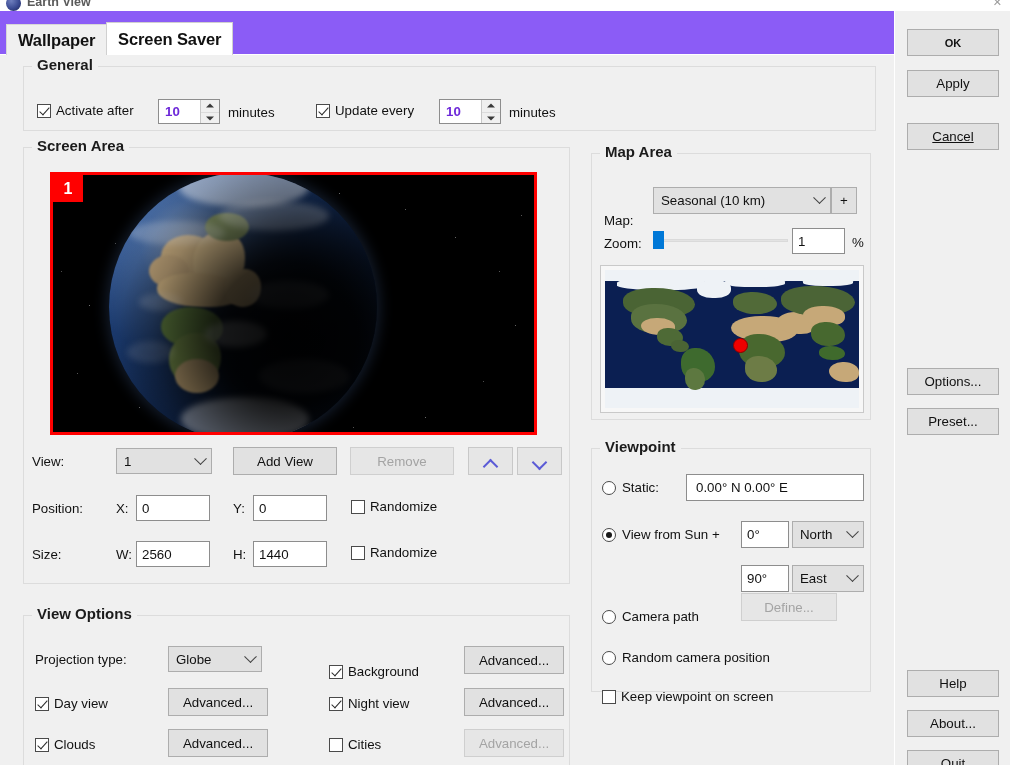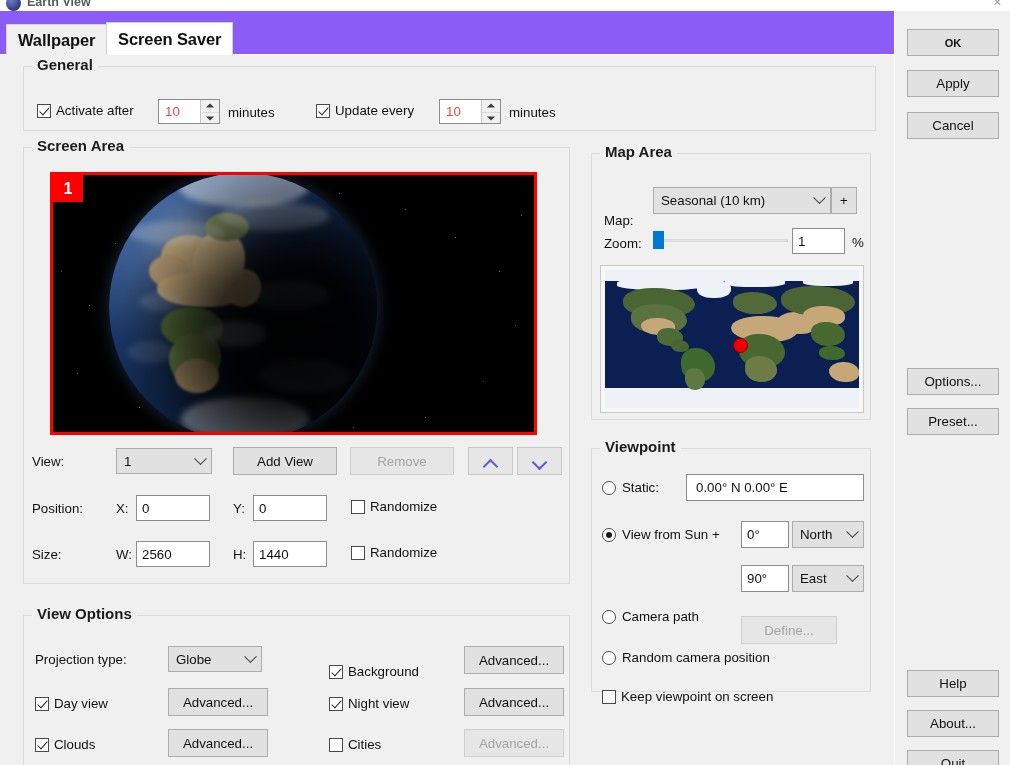--- a/index.html
+++ b/index.html
@@ -97,21 +97,21 @@
   
   .tinput {
     position: absolute; border: 1px solid #8d8d8d; background: #fff;
     display: flex; align-items: center; padding-left: 5px;
     font-size: 13.3px; color: #111; overflow: hidden; white-space: nowrap;
   }
 
   
   .spin { position: absolute; display: flex; border: 1px solid #8d8d8d; background: #fff; }
   .spin .sv { flex: 1 1 auto; display: flex; align-items: center; padding-left: 6px;
-              font-size: 13.3px; color: #ef4444; }
+              font-size: 13.3px; color: #6d28d9; font-weight: bold; }
   .spin .sbtns {
     width: 19px; border-left: 1px solid #c8c8c8; background: #f0f0f0;
     display: flex; flex-direction: column;
   }
   .spin .sbtn { flex: 1 1 50%; position: relative; }
   .spin .sbtn + .sbtn { border-top: 1px solid #dcdcdc; }
   .spin .sbtn::after {
     content: ""; position: absolute; left: 50%; top: 50%;
     width: 0; height: 0; border-left: 4px solid transparent; border-right: 4px solid transparent;
   }
@@ -480,39 +480,39 @@
       <div class="tinput" style="left:149px; top:116px; width:48px; height:27px;">90°</div>
       <div class="combo" style="left:200px; top:116px; width:72px; height:27px;">
         <span class="cvalue">East</span>
         <span class="chev"></span>
       </div>
 
       <div class="rdo" style="left:10px; top:160px;">
         <span class="dot"></span>
         <span class="rtext">Camera path</span>
       </div>
-      <div class="btn dis" style="left:149px; top:167px; width:96px; height:28px;">Define...</div>
+      <div class="btn dis" style="left:149px; top:144px; width:96px; height:28px;">Define...</div>
 
       <div class="rdo" style="left:10px; top:201px;">
         <span class="dot"></span>
         <span class="rtext">Random camera position</span>
       </div>
 
       <div class="cbx" style="left:10px; top:240px;">
         <span class="box"></span>
         <span class="ctext">Keep viewpoint on screen</span>
       </div>
     </div>
 
   </div>
 
   <div class="rightcol">
     <div class="rbtn bold" style="top:18px;">OK</div>
     <div class="rbtn" style="top:59px;">Apply</div>
-    <div class="rbtn" style="top:101px;">Cancel</div>
+    <div class="rbtn" style="top:112px;text-decoration:underline;">Cancel</div>
     <div class="rbtn" style="top:357px;">Options...</div>
     <div class="rbtn" style="top:397px;">Preset...</div>
     <div class="rbtn" style="top:659px;">Help</div>
     <div class="rbtn" style="top:699px;">About...</div>
     <div class="rbtn" style="top:739px;">Quit</div>
   </div>
 
 </div>
 
 </body></html>

